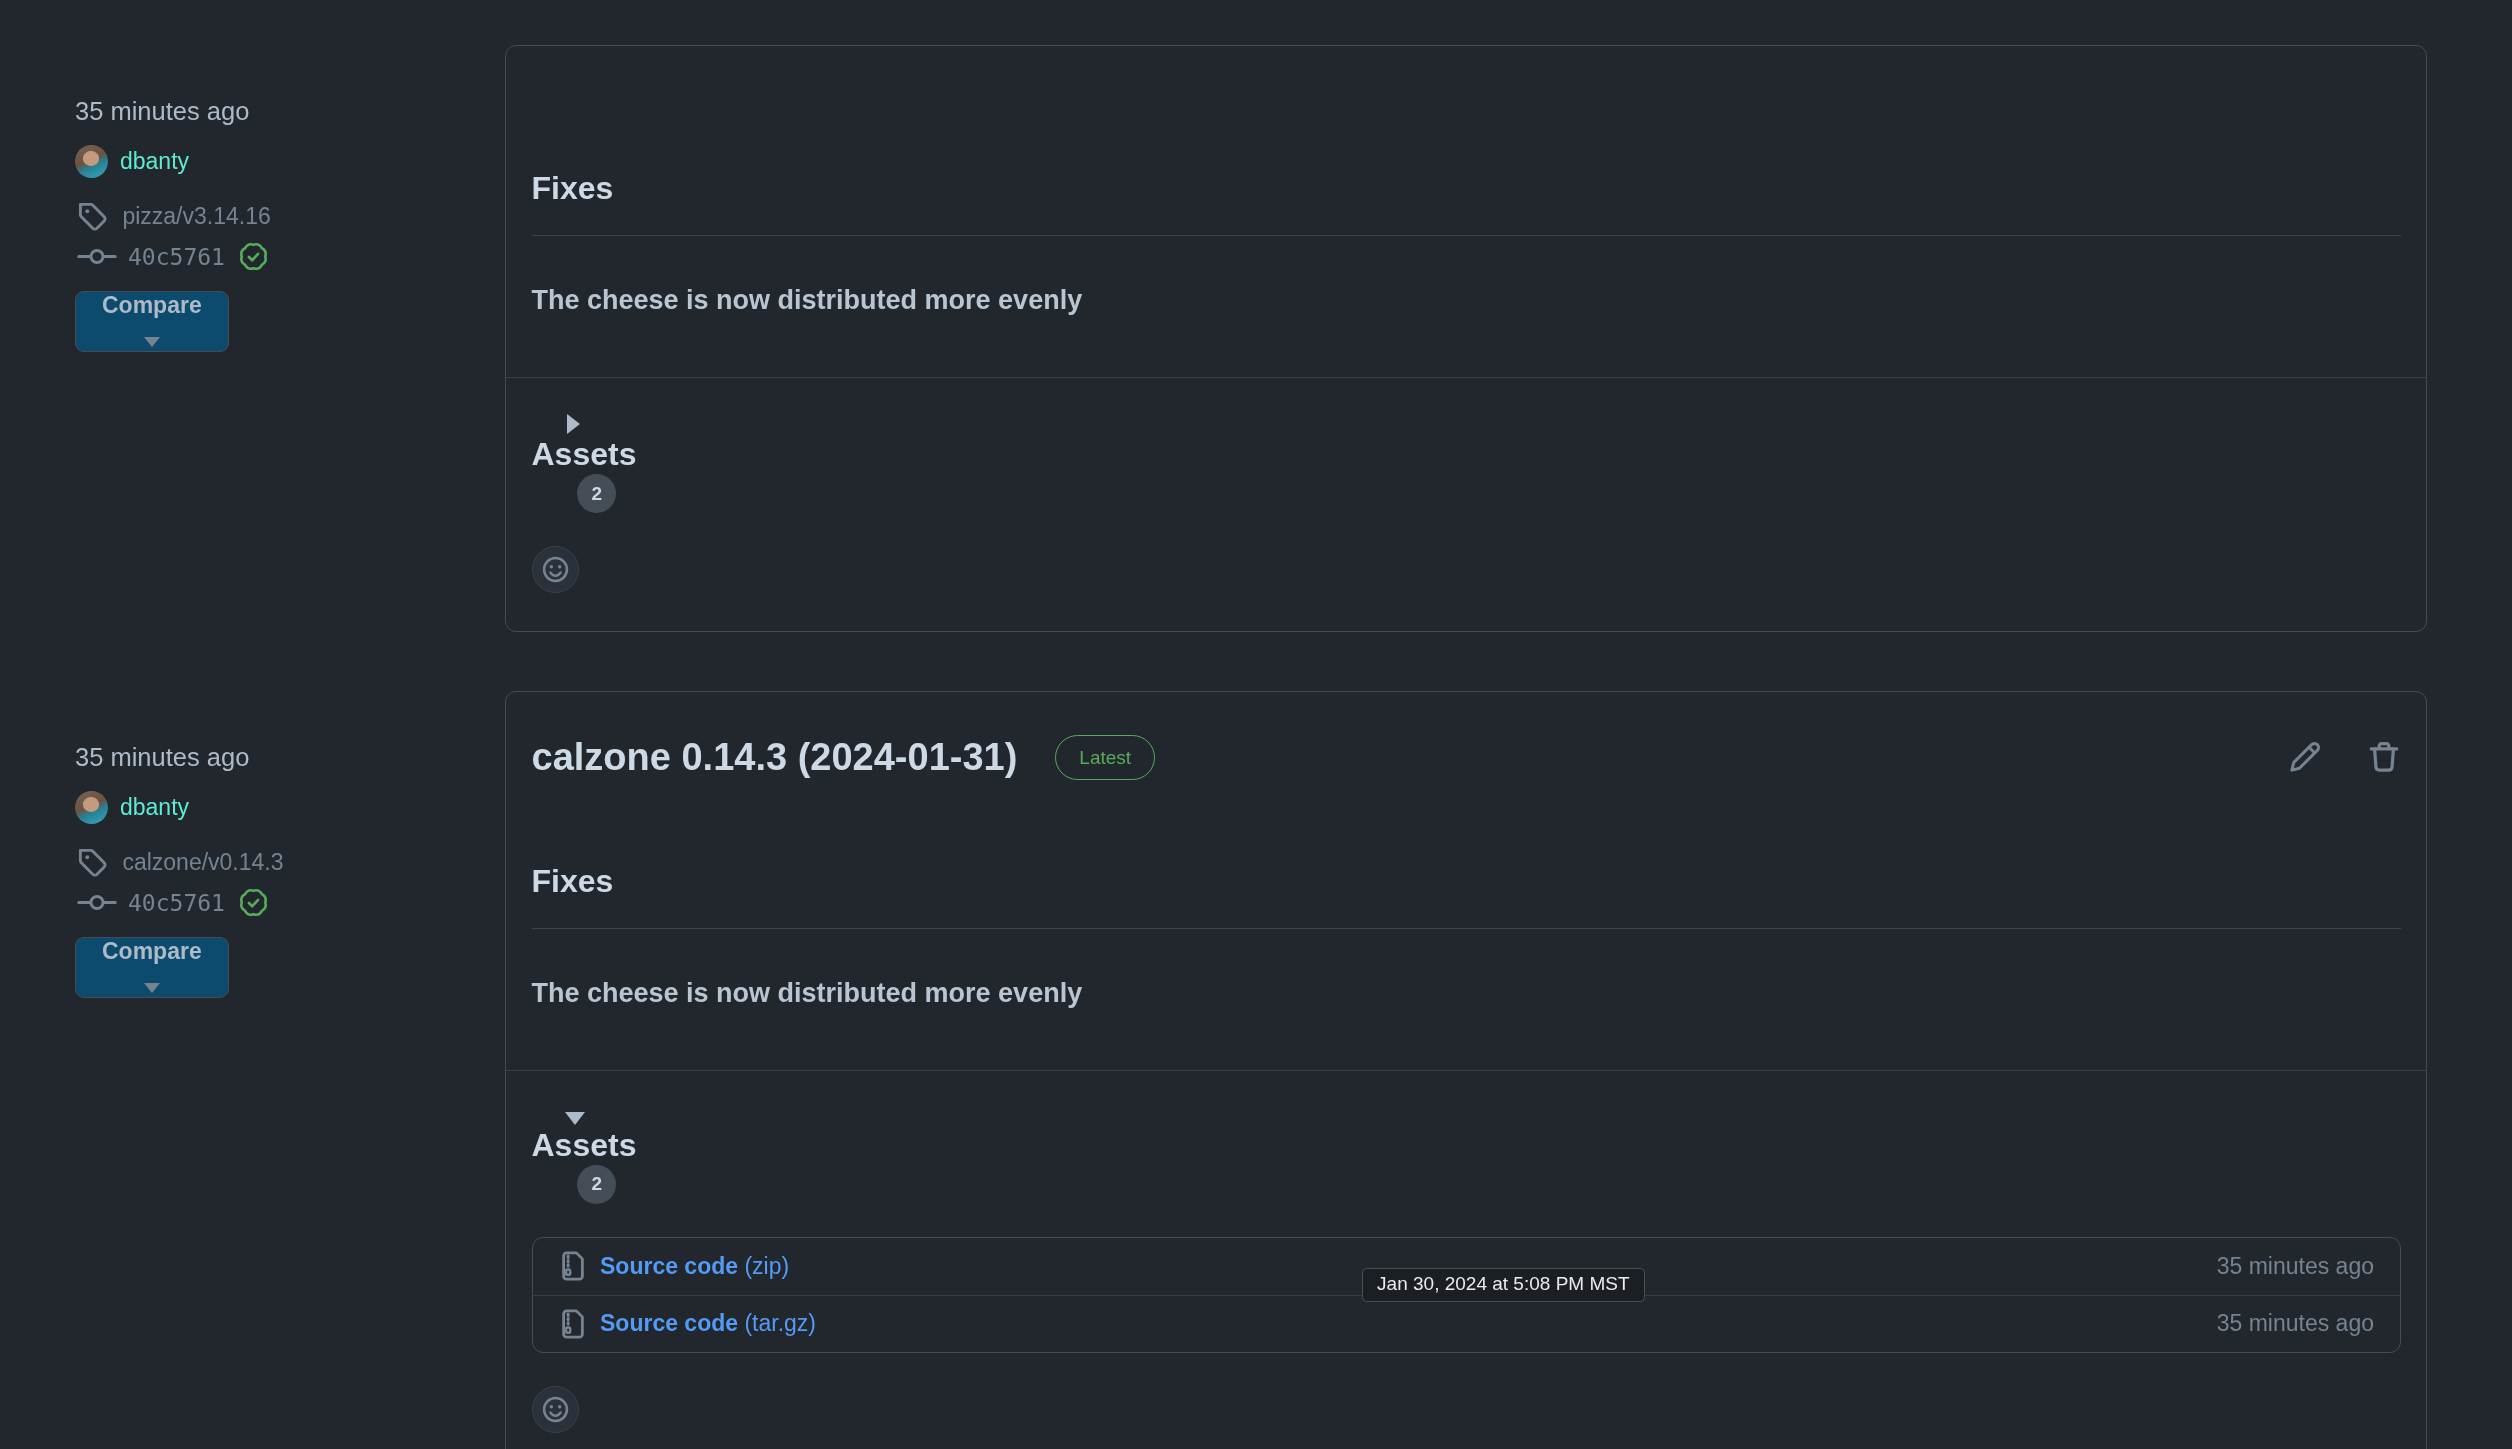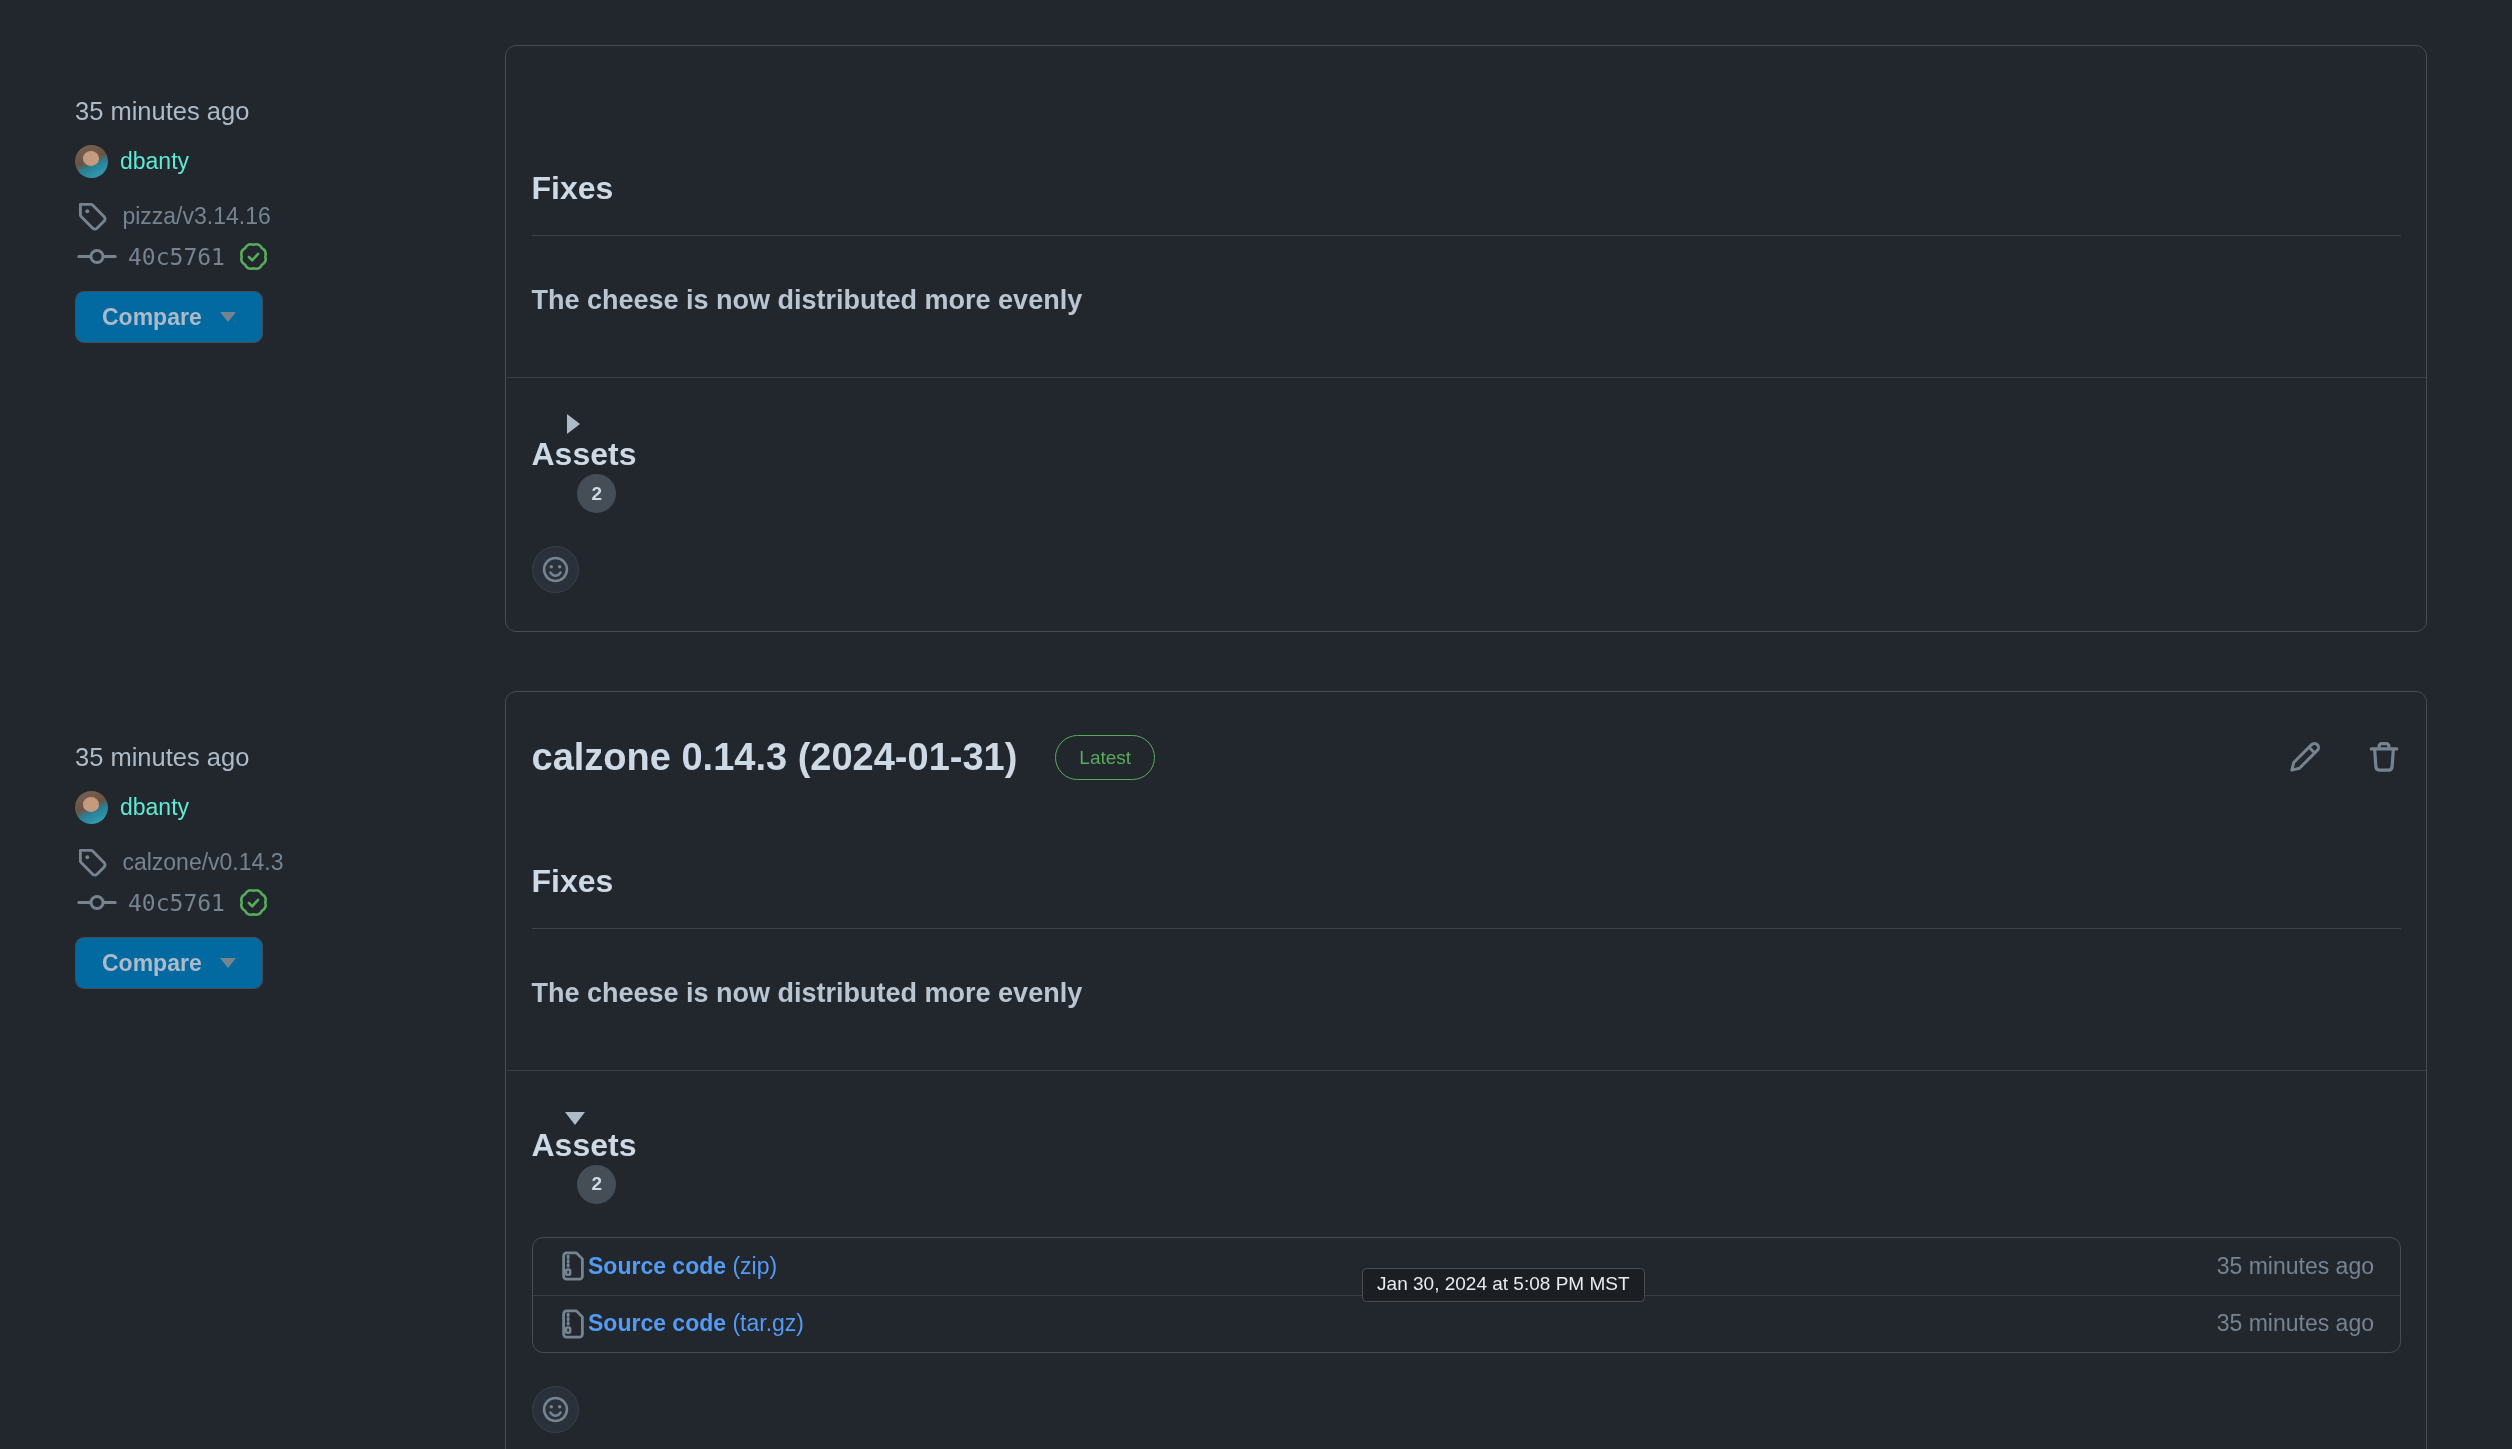--- a/index.html
+++ b/index.html
@@ -22,23 +22,23 @@
     background:linear-gradient(155deg,#7b6454 0%,#6b5242 45%,#288196 62%,#3aa7bd 100%);
   }
   .avatar::after { content:""; position:absolute; left:8.2px; top:6.4px; width:15.5px; height:14.6px; border-radius:50%; background:#c59b80; }
   .sb-author-name { font-size:23px; color:#5eead4; }
   .sb-row { display:flex; align-items:center; color:#768390; font-size:23px; }
   .tag-row { gap:14.6px; margin-bottom:9px; padding-left:1.8px; }
   .commit-row { gap:9px; margin-bottom:19px; }
   .commit-hash { font-family:"DejaVu Sans Mono","Liberation Mono",monospace; font-size:23px; color:#768390; cursor:pointer; }
   .verified-wrap { margin-left:3.6px; display:flex; cursor:pointer; }
   .compare-btn {
-    display:inline-flex; align-items:center; gap:18px; height:52px; padding:0 26px;
-    background:#0369a1; border:1.8px solid #444c56; border-radius:9px;
-    font-family:inherit; font-size:23px; font-weight:700; color:#adbac7; cursor:pointer;
+    display:inline-flex; align-items:center; gap:18px; height:61px; padding:0 26px;
+    background:#0c4a6e; border:1.8px solid #444c56; border-radius:9px;
+    font-family:inherit; font-size:23px; font-weight:700; color:#adbac7; cursor:pointer;flex-direction:column;
   }
   .caret-down { width:0; height:0; border-left:8.2px solid transparent; border-right:8.2px solid transparent; border-top:10px solid #768390; }
 
   
   .card { flex:1 1 auto; margin-right:85px; background:#22272e; border:1.8px solid #444c56; border-radius:11px; }
   .card-header { padding:42px 25.5px 59px; }
   .title-row { display:flex; align-items:flex-start; }
   .release-title { flex:1; display:flex; align-items:center; font-size:38px; font-weight:600; color:#cdd9e5; line-height:47px; }
   .latest-badge {
     margin-left:38px; height:45px; padding:0 23px; display:inline-flex; align-items:center;
@@ -63,21 +63,21 @@
   .reaction-btn {
     margin-top:33px; width:47px; height:47px; border-radius:50%;
     background:#2a313a; border:1.8px solid #39414b; color:#768390;
     display:flex; align-items:center; justify-content:center; cursor:pointer;
   }
 
   
   .assets-box { position:relative; margin-top:33px; border:1.8px solid #444c56; border-radius:11px; }
   .asset-row { height:57px; display:flex; align-items:center; justify-content:space-between; padding:0 25.5px; }
   .asset-row + .asset-row { border-top:1.8px solid #373e47; }
-  .asset-link { display:flex; align-items:center; color:#539bf5; font-size:23px; cursor:pointer; }
+  .asset-link { display:flex; align-items:center; gap:12px; color:#539bf5; font-size:23px; cursor:pointer; }
   .zip-ic { color:#768390; display:flex; }
   .asset-name { font-weight:700; }
   .asset-suffix { font-weight:400; }
   .asset-time { color:#768390; font-size:23px; }
   .tooltip {
     position:absolute; left:829px; top:30px; z-index:5; white-space:nowrap;
     background:#1b1f24; border:1.8px solid #4a4e54; border-radius:4.5px;
     padding:4.5px 14.6px 6.4px; font-size:19px; color:#e9ebee;
   }
 </style>

